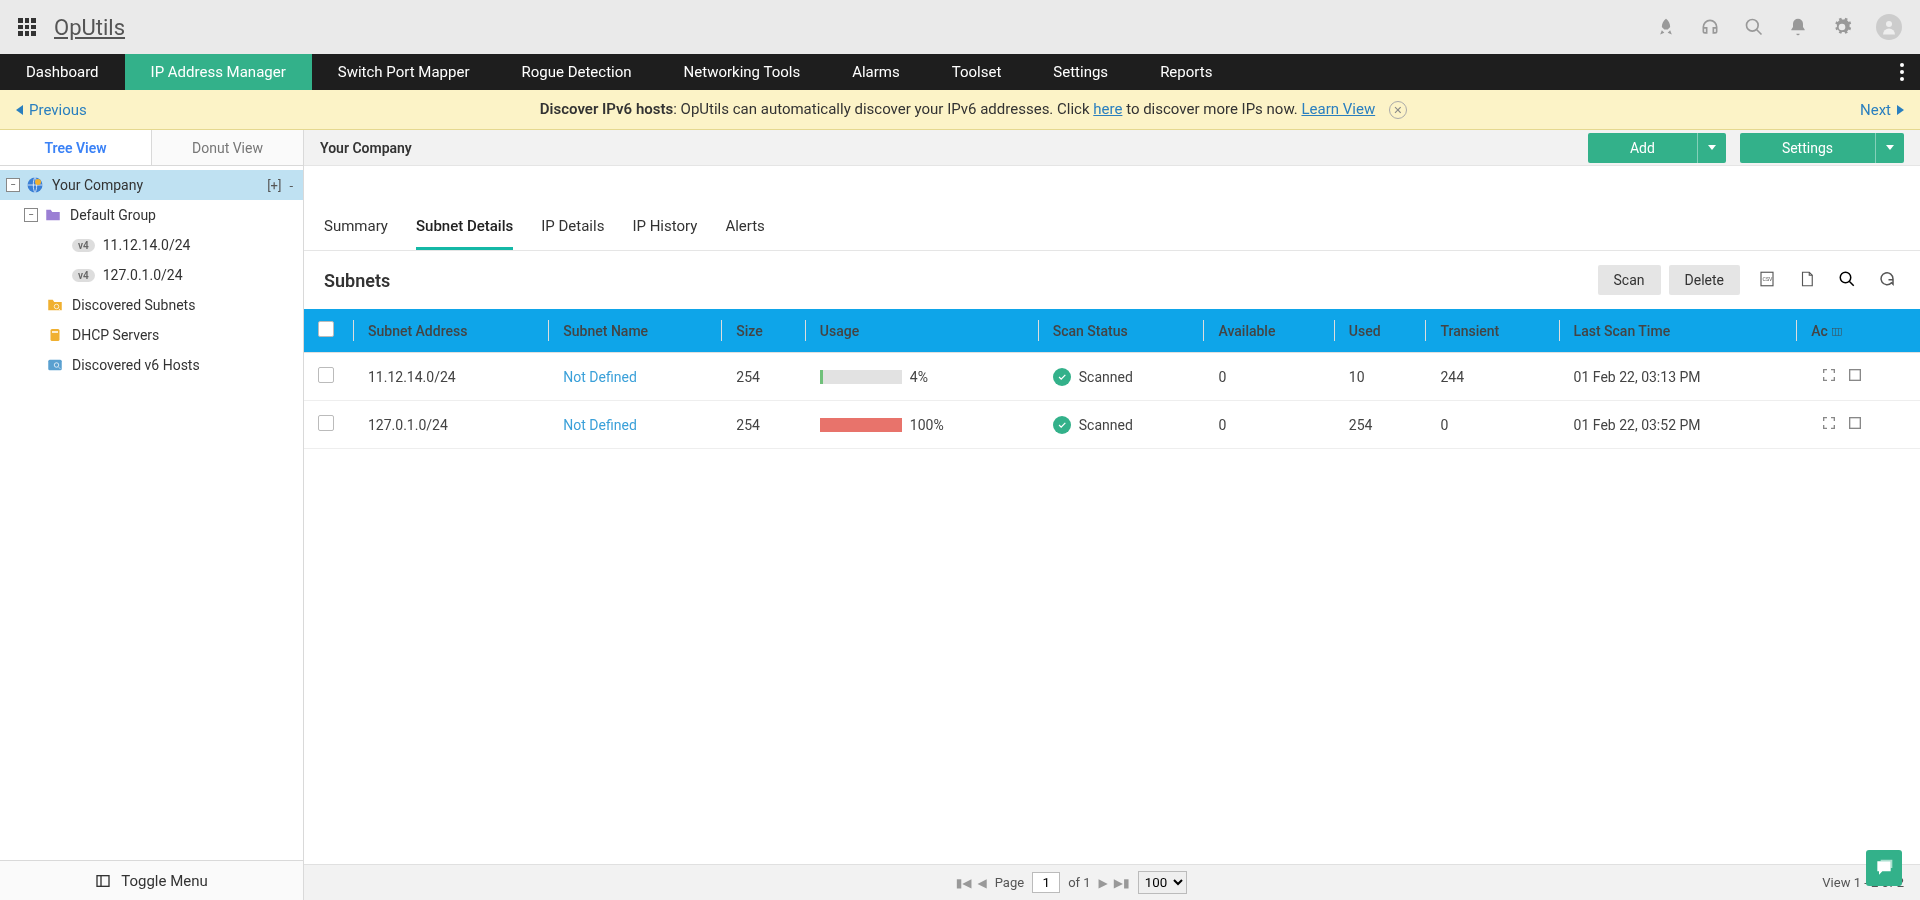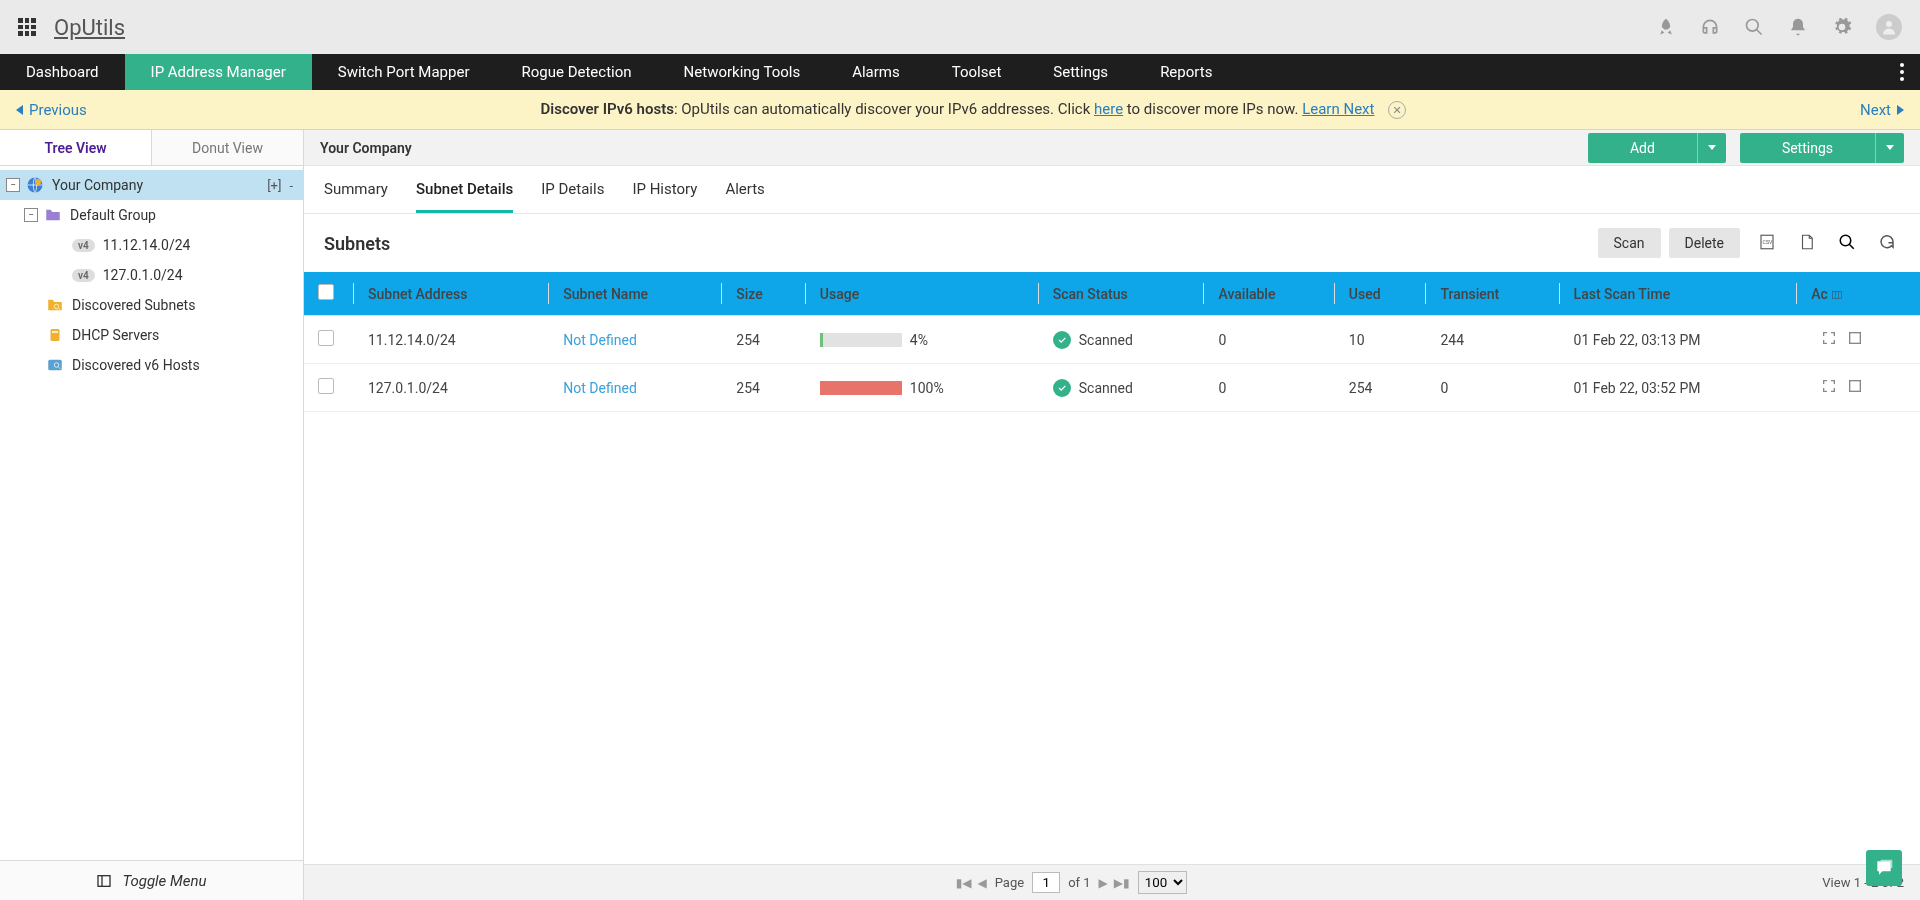--- a/index.html
+++ b/index.html
@@ -36,45 +36,45 @@
 .tri.left { border-right:7px solid #2a7fbf; }
 .tri.right { border-left:7px solid #2a7fbf; }
 
 
 .body-wrap { display:flex; height:calc(100% - 130px); }
 
 
 .sidebar { width:304px; background:#fafafa; border-right:1px solid #d9d9d9; display:flex; flex-direction:column; }
 .view-tabs { display:flex; height:36px; border-bottom:1px solid #d9d9d9; }
 .view-tab { flex:1; display:flex; align-items:center; justify-content:center; cursor:pointer; color:#777; font-size:14px; }
-.view-tab.active { color:#4c1d95; font-weight:600; border-right:1px solid #d9d9d9; background:#fff; }
+.view-tab.active { color:#3b82f6; font-weight:600; border-right:1px solid #d9d9d9; background:#fff; }
 .tree { flex:1; overflow:auto; padding-top:4px; font-size:14px; background:#fff; }
 .tree-row { display:flex; align-items:center; height:30px; padding-right:10px; cursor:pointer; }
 .tree-row.sel { background:#bfe1f2; }
 .tree-toggle { width:14px; height:14px; border:1px solid #888; display:flex; align-items:center; justify-content:center; font-size:10px; margin-right:6px; background:#fff; color:#555; line-height:1; }
 .tree-indent { display:inline-block; }
 .tree-icon { width:18px; height:18px; margin-right:8px; flex-shrink:0; }
 .tree-label { flex:1; color:#333; }
 .tree-actions { color:#555; font-size:13px; display:flex; gap:8px; }
 .v4-badge { background:#ddd; color:#666; border-radius:8px; font-size:10px; padding:1px 6px; margin-right:8px; font-weight:600; }
-.toggle-menu { height:40px; border-top:1px solid #d9d9d9; display:flex; align-items:center; justify-content:center; gap:10px; cursor:pointer; color:#333; font-size:15px;font-style:italic; }
+.toggle-menu { height:40px; border-top:1px solid #d9d9d9; display:flex; align-items:center; justify-content:center; gap:10px; cursor:pointer; color:#333; font-size:15px; }
 
 
 .main { flex:1; display:flex; flex-direction:column; background:#fff; overflow:hidden; }
 .crumb-row { height:36px; background:#f2f2f2; border-bottom:1px solid #e5e5e5; display:flex; align-items:center; padding:0 16px; }
 .crumb { font-weight:600; color:#333; font-size:14px; }
 .crumb-spacer { flex:1; }
 .btn { height:30px; background:#33b18a; color:#fff; display:flex; align-items:center; border:none; cursor:pointer; font-size:14px; }
 .btn-main { padding:0 42px; border-right:1px solid rgba(255,255,255,.4); }
 .btn-drop { width:28px; display:flex; align-items:center; justify-content:center; }
 .btn-group { display:flex; margin-left:14px; border-radius:2px; overflow:hidden; }
 .caret-down { width:0; height:0; border-left:4px solid transparent; border-right:4px solid transparent; border-top:5px solid #fff; }
 
 .sub-tabs { display:flex; gap:28px; padding:14px 20px 0; border-bottom:1px solid #e5e5e5; }
-.sub-tab { padding-bottom:12px; cursor:pointer; color:#333; font-size:15px; }
+.sub-tab { padding-bottom:12px; cursor:pointer; color:#333; font-size:15px;margin-top:37px; }
 .sub-tab.active { color:#222; border-bottom:3px solid #14b8a6; font-weight:500; }
 
 .section-head { display:flex; align-items:center; padding:14px 20px; }
 .section-title { font-size:18px; font-weight:600; color:#333; }
 .section-spacer { flex:1; }
 .gray-btn { background:#e5e5e5; border:none; padding:7px 16px; cursor:pointer; font-size:14px; color:#333; border-radius:2px; margin-left:8px; }
 .icon-btn { background:none; border:none; cursor:pointer; color:#555; margin-left:14px; padding:4px; }
 .icon-btn svg { width:18px; height:18px; }
 
 
@@ -170,21 +170,21 @@
       </div>
     </div>
 </div>
 
 <div class="banner">
   <div class="banner-prev">
       <span class="tri left"></span>
       <span>Previous</span>
     </div>
   <div class="banner-center">
-    <b>Discover IPv6 hosts</b><span>: OpUtils can automatically discover your IPv6 addresses. Click </span><a>here</a><span> to discover more IPs now. </span><a>Learn Next</a>
+    <b>Discover IPv6 hosts</b><span>: OpUtils can automatically discover your IPv6 addresses. Click </span><a>here</a><span> to discover more IPs now. </span><a>Learn View</a>
     <span class="banner-close">✕</span>
   </div>
   <div class="banner-next">
       <span>Next</span>
       <span class="tri right"></span>
     </div>
 </div>
 
 <div class="body-wrap">
 

